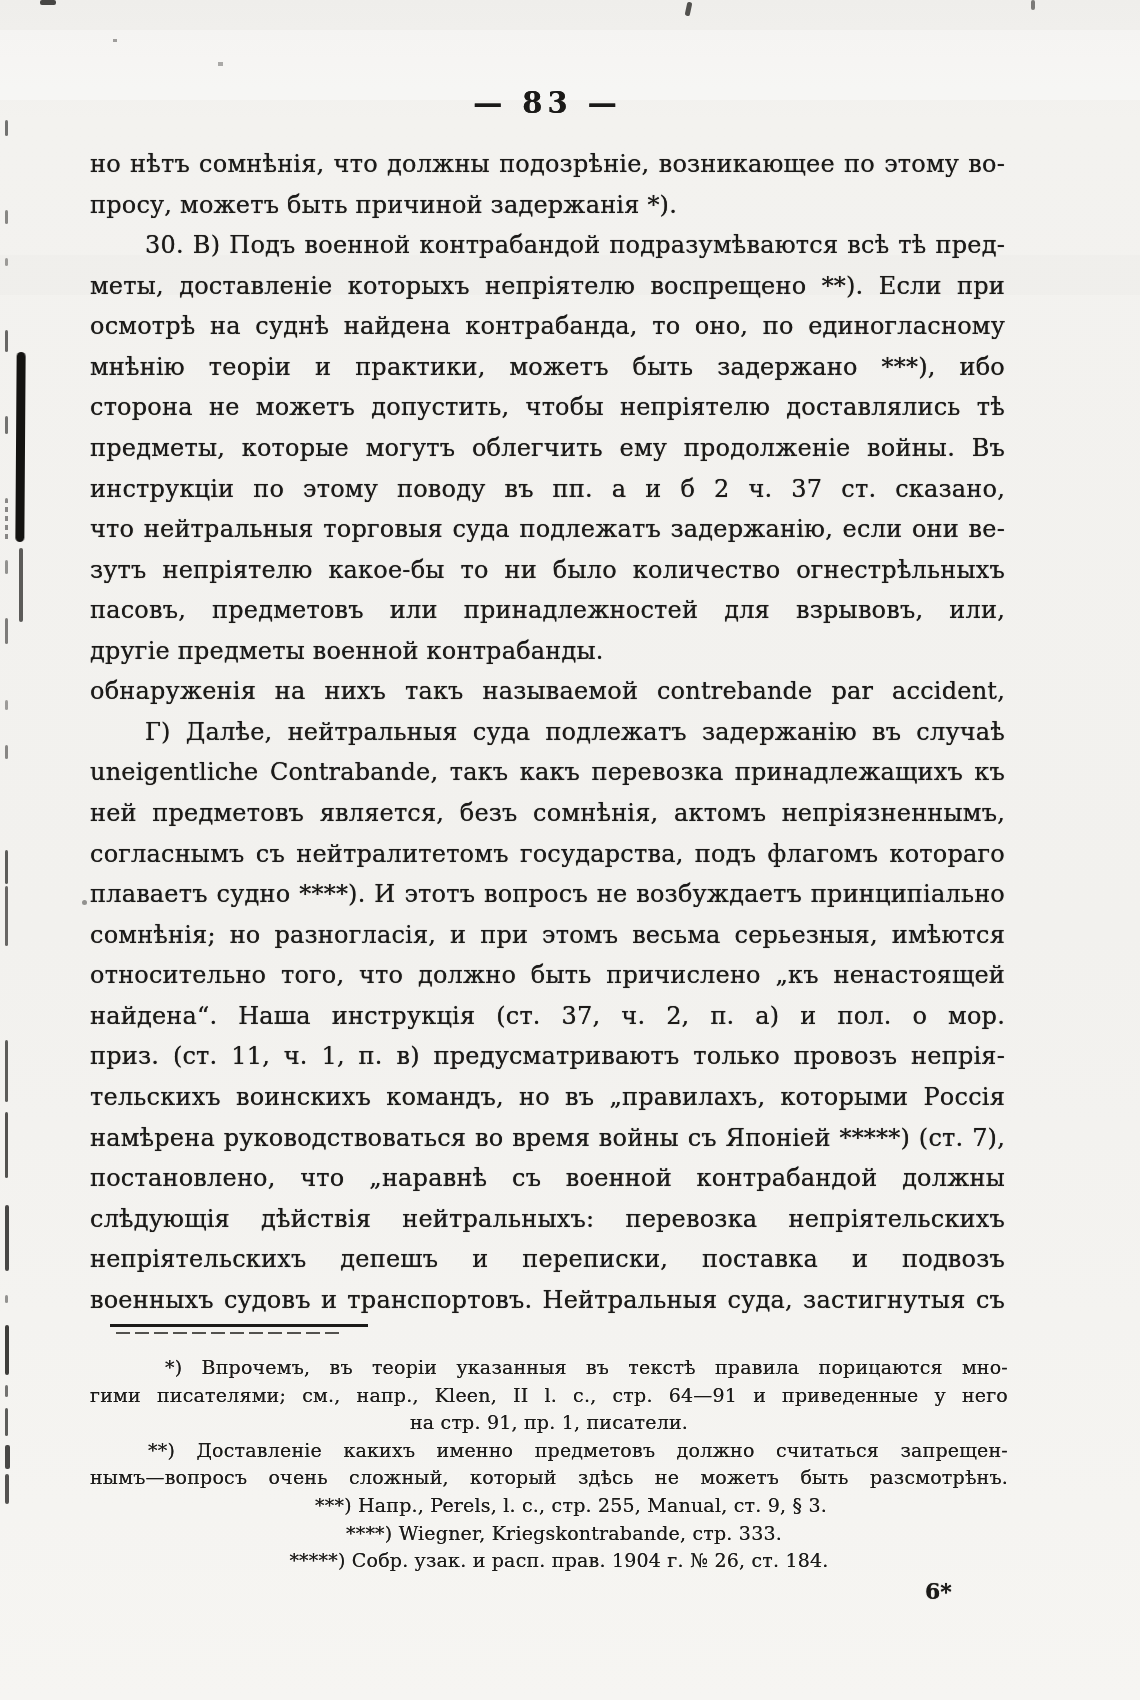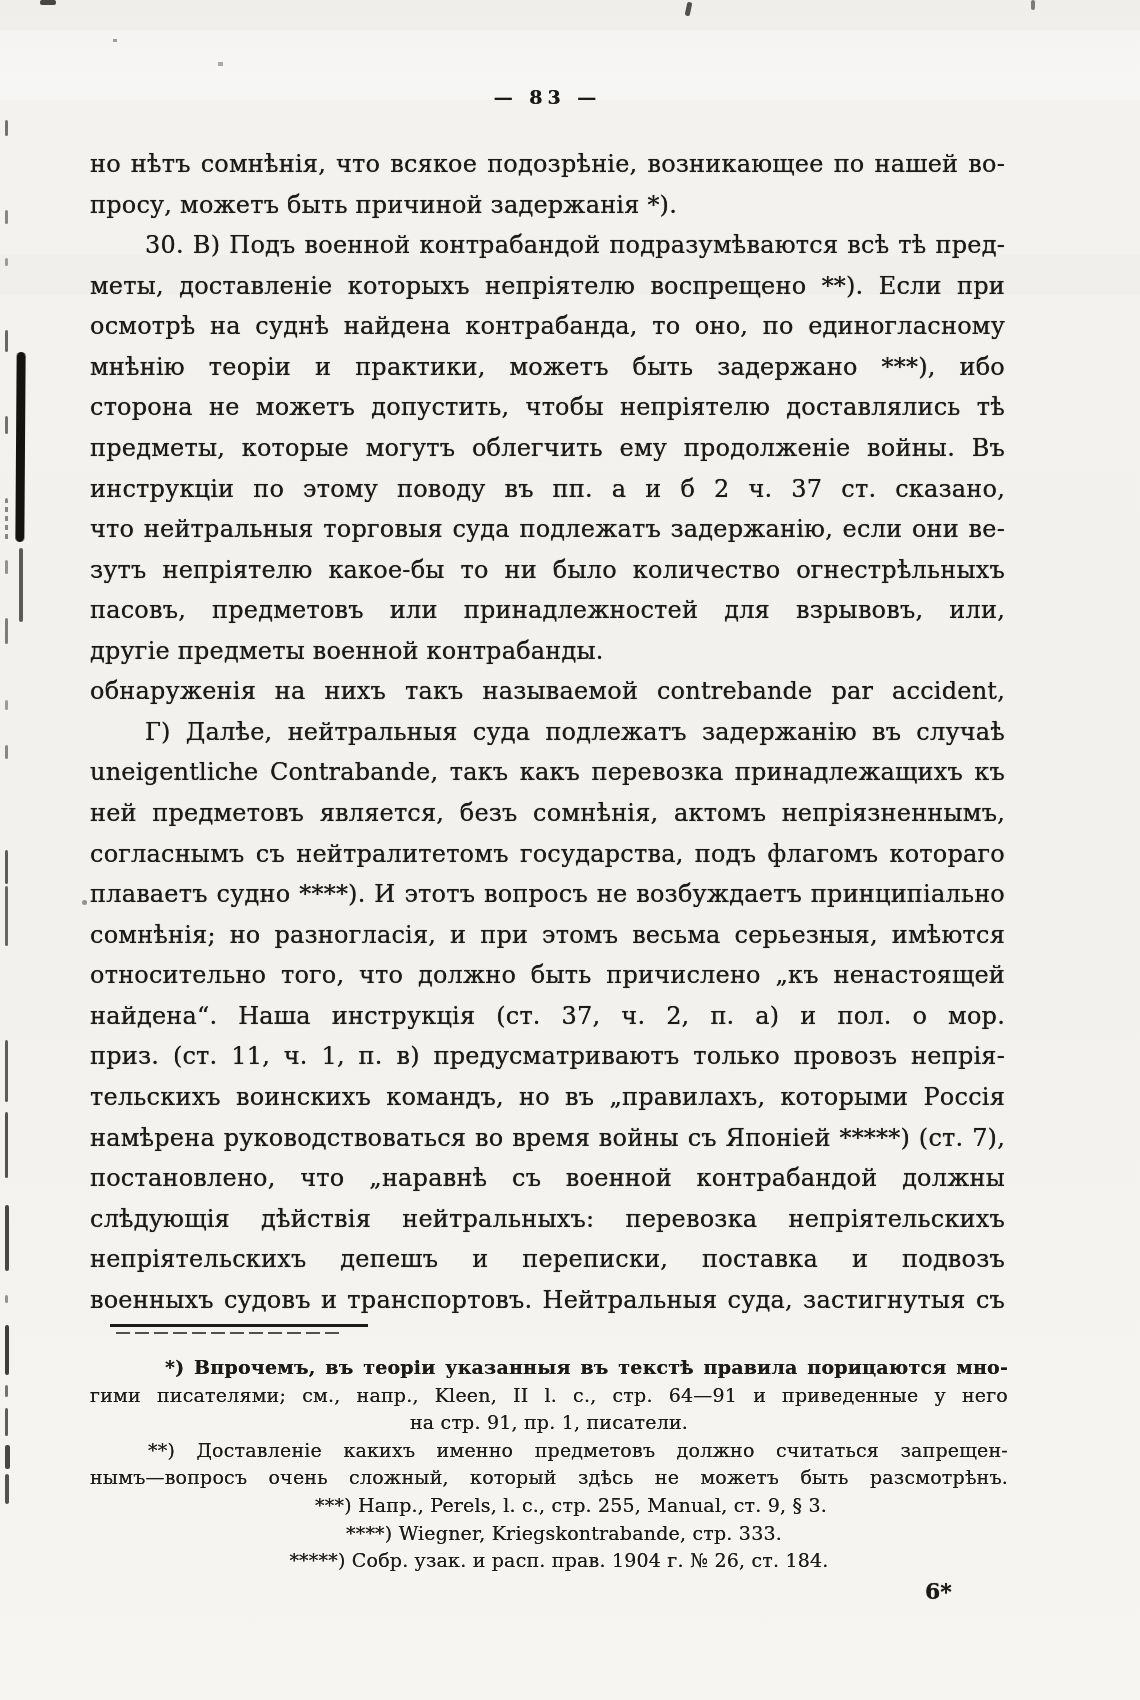--- a/index.html
+++ b/index.html
@@ -8,21 +8,21 @@
     position:relative; width:1140px; height:1700px; overflow:hidden;
     background: linear-gradient(180deg, #efeeeb 0%, #f3f2ef 7%, #f2f1ee 55%, #f6f5f2 100%);
     color:#1b1a18;
   }
   .band { position:absolute; left:0; width:100%; pointer-events:none; }
   .band1 { top:30px; height:70px; background:rgba(255,255,255,0.35); }
   .band2 { top:255px; height:40px; background:rgba(0,0,0,0.012); }
 
   .page-number {
     position:absolute; left:90px; width:915px; top:86px;
-    text-align:center; font-size:19px; font-weight:bold; letter-spacing:5px;
+    text-align:center; font-size:29px; font-weight:bold; letter-spacing:5px;
     text-shadow:0 0 0.6px rgba(25,24,22,.8);
   }
 
   .body-text {
     position:absolute; left:90px; top:144px; width:915px;
     font-size:24px; line-height:40.57px; letter-spacing:0.2px;
     text-shadow:0 0 0.7px rgba(25,24,22,.85);
   }
   .body-text .line { height:40.57px; overflow:hidden; white-space:nowrap; }
 
@@ -94,21 +94,21 @@
   <div class="art edge" style="top:1408px; height:28px; opacity:.7;"></div>
   <div class="art edge" style="top:1445px; height:24px; opacity:.8; width:5px;"></div>
   <div class="art edge" style="top:1474px; height:30px; opacity:.75; width:4px;"></div>
 
   <div class="art streak"></div>
   <div class="art streak2"></div>
 
   <div class="page-number">— 83 —</div>
 
   <div class="body-text">
-      <div class="line j">но нѣтъ сомнѣнія, что всякое подозрѣніе, возникающее по нашей во-</div>
+      <div class="line j">но нѣтъ сомнѣнія, что должны подозрѣніе, возникающее по этому во-</div>
       <div class="line">просу, можетъ быть причиной задержанія *).</div>
       <div class="line j" style="padding-left: 55px;">30. В) Подъ военной контрабандой подразумѣваются всѣ тѣ пред-</div>
       <div class="line j">меты, доставленіе которыхъ непріятелю воспрещено **). Если при</div>
       <div class="line j">осмотрѣ на суднѣ найдена контрабанда, то оно, по единогласному</div>
       <div class="line j">мнѣнію теоріи и практики, можетъ быть задержано ***), ибо воюющая</div>
       <div class="line j">сторона не можетъ допустить, чтобы непріятелю доставлялись тѣ</div>
       <div class="line j">предметы, которые могутъ облегчить ему продолженіе войны. Въ нашей</div>
       <div class="line j">инструкціи по этому поводу въ пп. а и б 2 ч. 37 ст. сказано,</div>
       <div class="line j">что нейтральныя торговыя суда подлежатъ задержанію, если они ве-</div>
       <div class="line j">зутъ непріятелю какое-бы то ни было количество огнестрѣльныхъ при-</div>
@@ -129,21 +129,21 @@
       <div class="line j">постановлено, что „наравнѣ съ военной контрабандой должны считаться</div>
       <div class="line j">слѣдующія дѣйствія нейтральныхъ: перевозка непріятельскихъ войскъ,</div>
       <div class="line j">непріятельскихъ депешъ и переписки, поставка и подвозъ непріятелю</div>
       <div class="line j">военныхъ судовъ и транспортовъ. Нейтральныя суда, застигнутыя съ</div>
     </div>
 
   <div class="footnote-rule"></div>
   <div class="footnote-rule-echo"></div>
 
   <div class="footnotes">
-      <div class="line j" style="padding-left: 75px; font-weight: bold;">*) Впрочемъ, въ теоріи указанныя въ текстѣ правила порицаются мно-</div>
+      <div class="line j" style="padding-left: 75px;">*) Впрочемъ, въ теоріи указанныя въ текстѣ правила порицаются мно-</div>
       <div class="line j">гими писателями; см., напр., Kleen, II l. c., стр. 64—91 и приведенные у него</div>
       <div class="line">на стр. 91, пр. 1, писатели.</div>
       <div class="line j" style="padding-left: 58px;">**) Доставленіе какихъ именно предметовъ должно считаться запрещен-</div>
       <div class="line j">нымъ—вопросъ очень сложный, который здѣсь не можетъ быть разсмотрѣнъ.</div>
       <div class="line" style="padding-left: 44px;">***) Напр., Perels, l. c., стр. 255, Manual, ст. 9, § 3.</div>
       <div class="line" style="padding-left: 30px;">****) Wiegner, Kriegskontrabande, стр. 333.</div>
       <div class="line" style="padding-left: 20px;">*****) Собр. узак. и расп. прав. 1904 г. № 26, ст. 184.</div>
     </div>
 
   <div class="signature-mark">6*</div>

